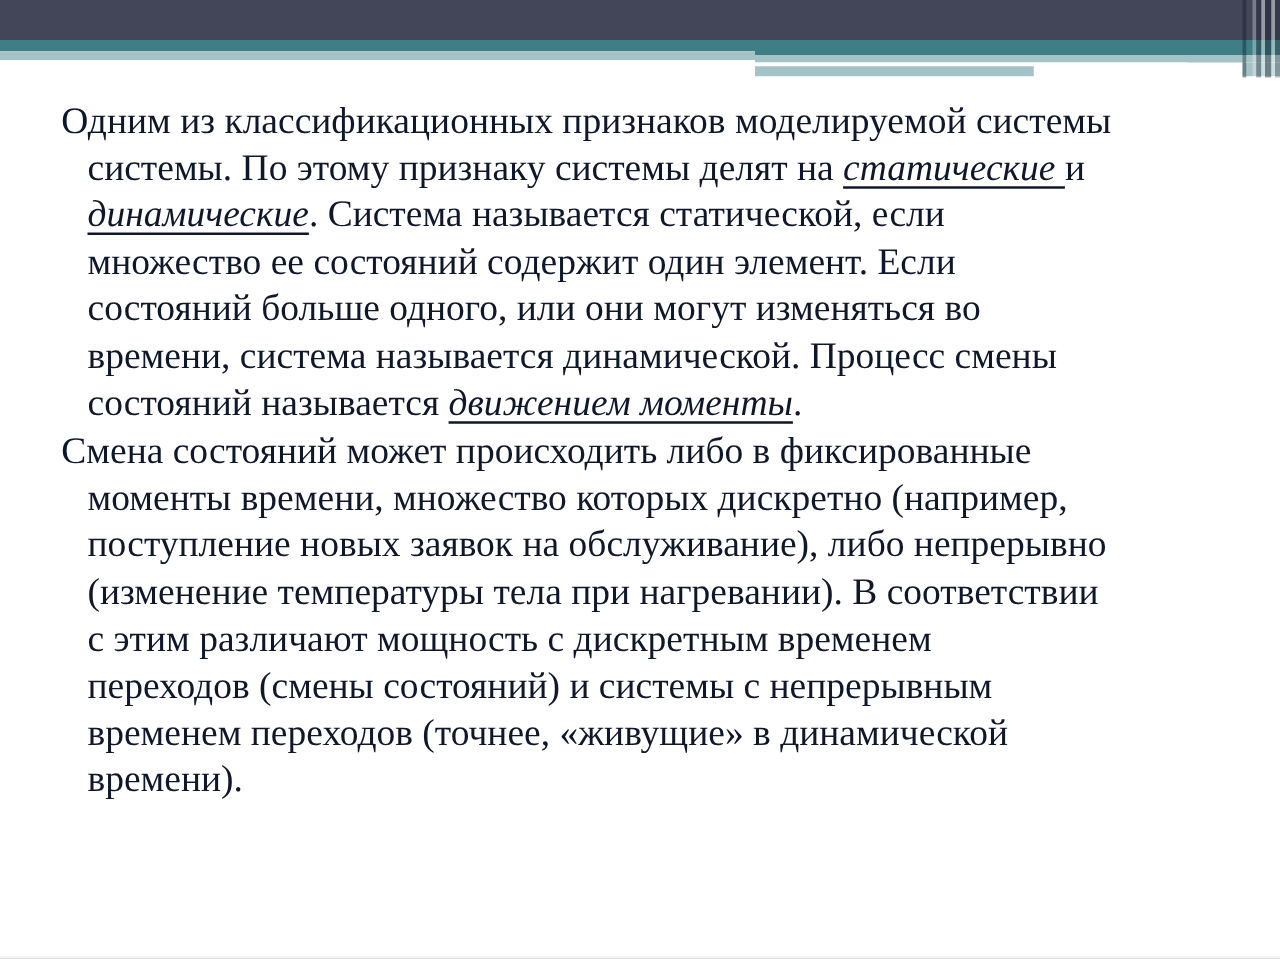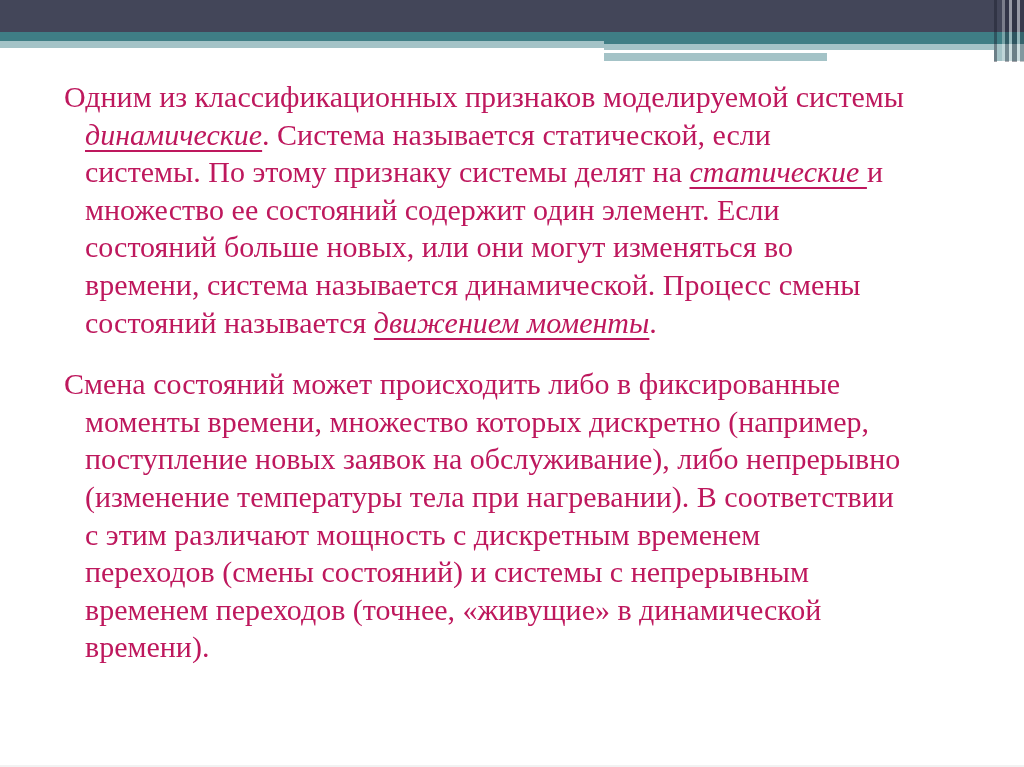--- a/index.html
+++ b/index.html
@@ -26,29 +26,29 @@
   .es2 { left: 1002px; width: 3px; background: rgba(255,255,255,0.30); }
   .es3 { left: 1005px; width: 4px; background: rgba(22,24,40,0.35); }
   .es4 { left: 1009px; width: 3px; background: rgba(255,255,255,0.45); }
   .es5 { left: 1012px; width: 5px; background: rgba(22,24,40,0.40); }
   .es6 { left: 1017px; width: 3px; background: rgba(255,255,255,0.45); }
   .es7 { left: 1020px; width: 4px; background: rgba(22,24,40,0.25); }
   .bottom-edge { left: 0; top: 765px; width: 1024px; height: 2px; background: #f2f2f2; }
   
   .text-block {
     position: absolute;
-    left: 64px;
+    left: 49px;
     top: 78px;
     width: 910px;
     font-size: 30px;
     line-height: 37.6px;
-    color: #be185d;
+    color: #0f172a;
   }
   .para { padding-left: 21px; }
-  .para + .para { margin-top: 24px; }
+  .para + .para { margin-top: 1px; }
   .line { white-space: pre; }
   .line.first { margin-left: -21px; }
   .seg.iu {
     font-style: italic;
     text-decoration: underline;
     text-decoration-thickness: 2px;
     text-underline-offset: 5px;
   }
 </style>
 </head>
@@ -70,24 +70,24 @@
     <div class="edge-stripe es3"></div>
     <div class="edge-stripe es4"></div>
     <div class="edge-stripe es5"></div>
     <div class="edge-stripe es6"></div>
     <div class="edge-stripe es7"></div>
   </div>
 
   <div class="text-block" id="text-block">
       <div class="para">
         <div class="line first"><span class="seg n">Одним из классификационных признаков моделируемой системы</span></div>
+        <div class="line"><span class="seg n">системы. По этому признаку системы делят на </span><span class="seg iu">статические </span><span class="seg n">и</span></div>
         <div class="line"><span class="seg iu">динамические</span><span class="seg n">. Система называется статической, если</span></div>
-        <div class="line"><span class="seg n">системы. По этому признаку системы делят на </span><span class="seg iu">статические </span><span class="seg n">и</span></div>
         <div class="line"><span class="seg n">множество ее состояний содержит один элемент. Если</span></div>
-        <div class="line"><span class="seg n">состояний больше новых, или они могут изменяться во</span></div>
+        <div class="line"><span class="seg n">состояний больше одного, или они могут изменяться во</span></div>
         <div class="line"><span class="seg n">времени, система называется динамической. Процесс смены</span></div>
         <div class="line"><span class="seg n">состояний называется </span><span class="seg iu">движением моменты</span><span class="seg n">.</span></div>
       </div>
       <div class="para">
         <div class="line first"><span class="seg n">Смена состояний может происходить либо в фиксированные</span></div>
         <div class="line"><span class="seg n">моменты времени, множество которых дискретно (например,</span></div>
         <div class="line"><span class="seg n">поступление новых заявок на обслуживание), либо непрерывно</span></div>
         <div class="line"><span class="seg n">(изменение температуры тела при нагревании). В соответствии</span></div>
         <div class="line"><span class="seg n">с этим различают мощность с дискретным временем</span></div>
         <div class="line"><span class="seg n">переходов (смены состояний) и системы с непрерывным</span></div>

